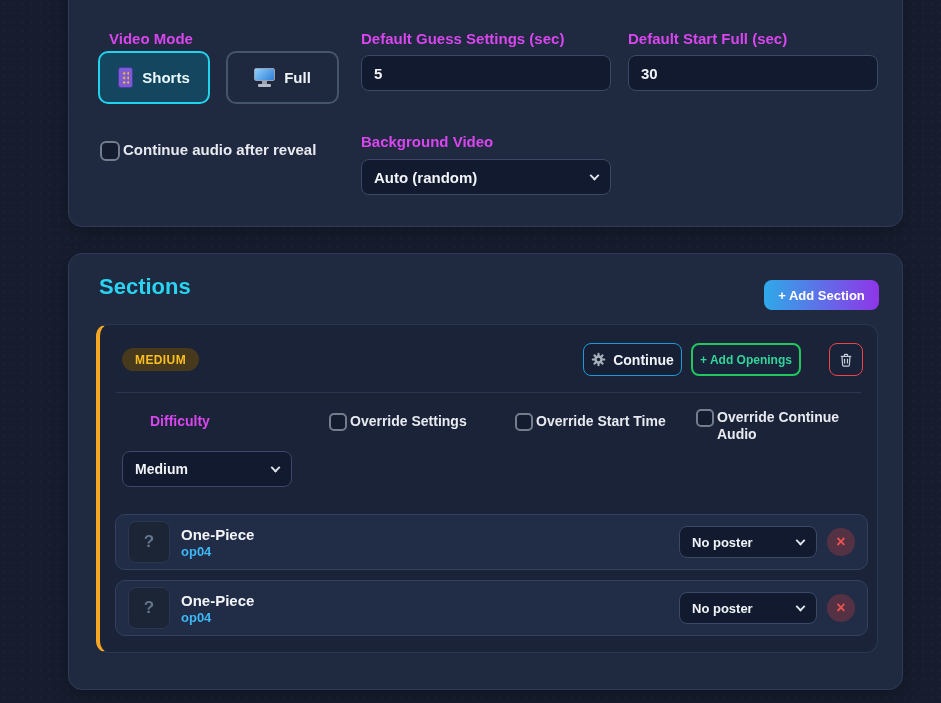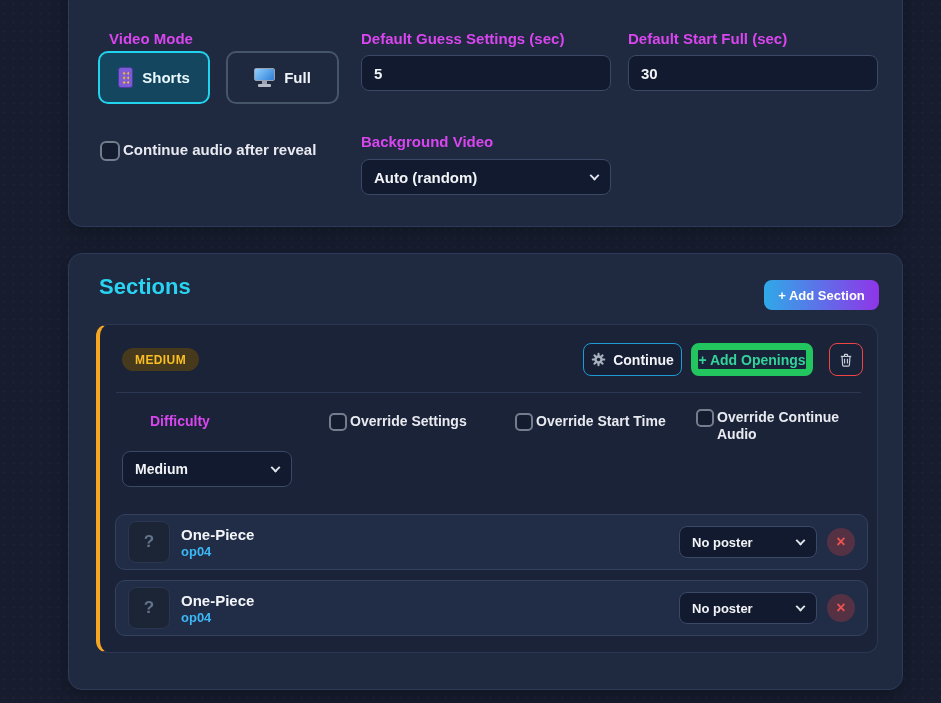--- a/index.html
+++ b/index.html
@@ -90,22 +90,22 @@
     position:absolute; left:22px; top:23px; height:23px; padding:0 13px;
     display:flex; align-items:center; border-radius:999px;
     background:#46391c; color:#fbbf24; font-size:12px; font-weight:bold; letter-spacing:.4px;
   }
   .section-title { position:absolute; left:107px; top:26px; font-size:16px; font-weight:bold; color:#f3f5f9; }
 
   .btn { display:flex; align-items:center; justify-content:center; gap:7px;
     border-radius:8px; cursor:pointer; background:#161f33; font-family:"Liberation Sans",sans-serif; }
   #settings-btn { position:absolute; left:483px; top:18px; width:99px; height:33px;
     border:1px solid #1e9ad6; color:#f1f3f7; font-size:14px; font-weight:bold; }
-  #add-openings-btn { position:absolute; left:591px; top:18px; width:122px; height:33px;
-    border:7px solid #22c55e; background:#18233a; color:#34d399; font-size:14px; font-weight:bold; }
+  #add-openings-btn { position:absolute; left:591px; top:18px; width:110px; height:33px;
+    border:2px solid #22c55e; background:#18233a; color:#34d399; font-size:12px; font-weight:bold; }
   #delete-section-btn { position:absolute; left:729px; top:18px; width:34px; height:33px;
     border:1px solid #ef4444; background:#18233a; }
 
   .divider { position:absolute; left:16px; right:16px; top:67px; height:1px; background:#2b3650; }
 
   .diff-label { position:absolute; left:50px; top:88px; font-size:14px; font-weight:bold; }
   #difficulty-select { left:22px; top:126px; width:170px; height:36px; }
   #difficulty-select select { font-size:14px; }
 
   .ovr { top:88px; }

